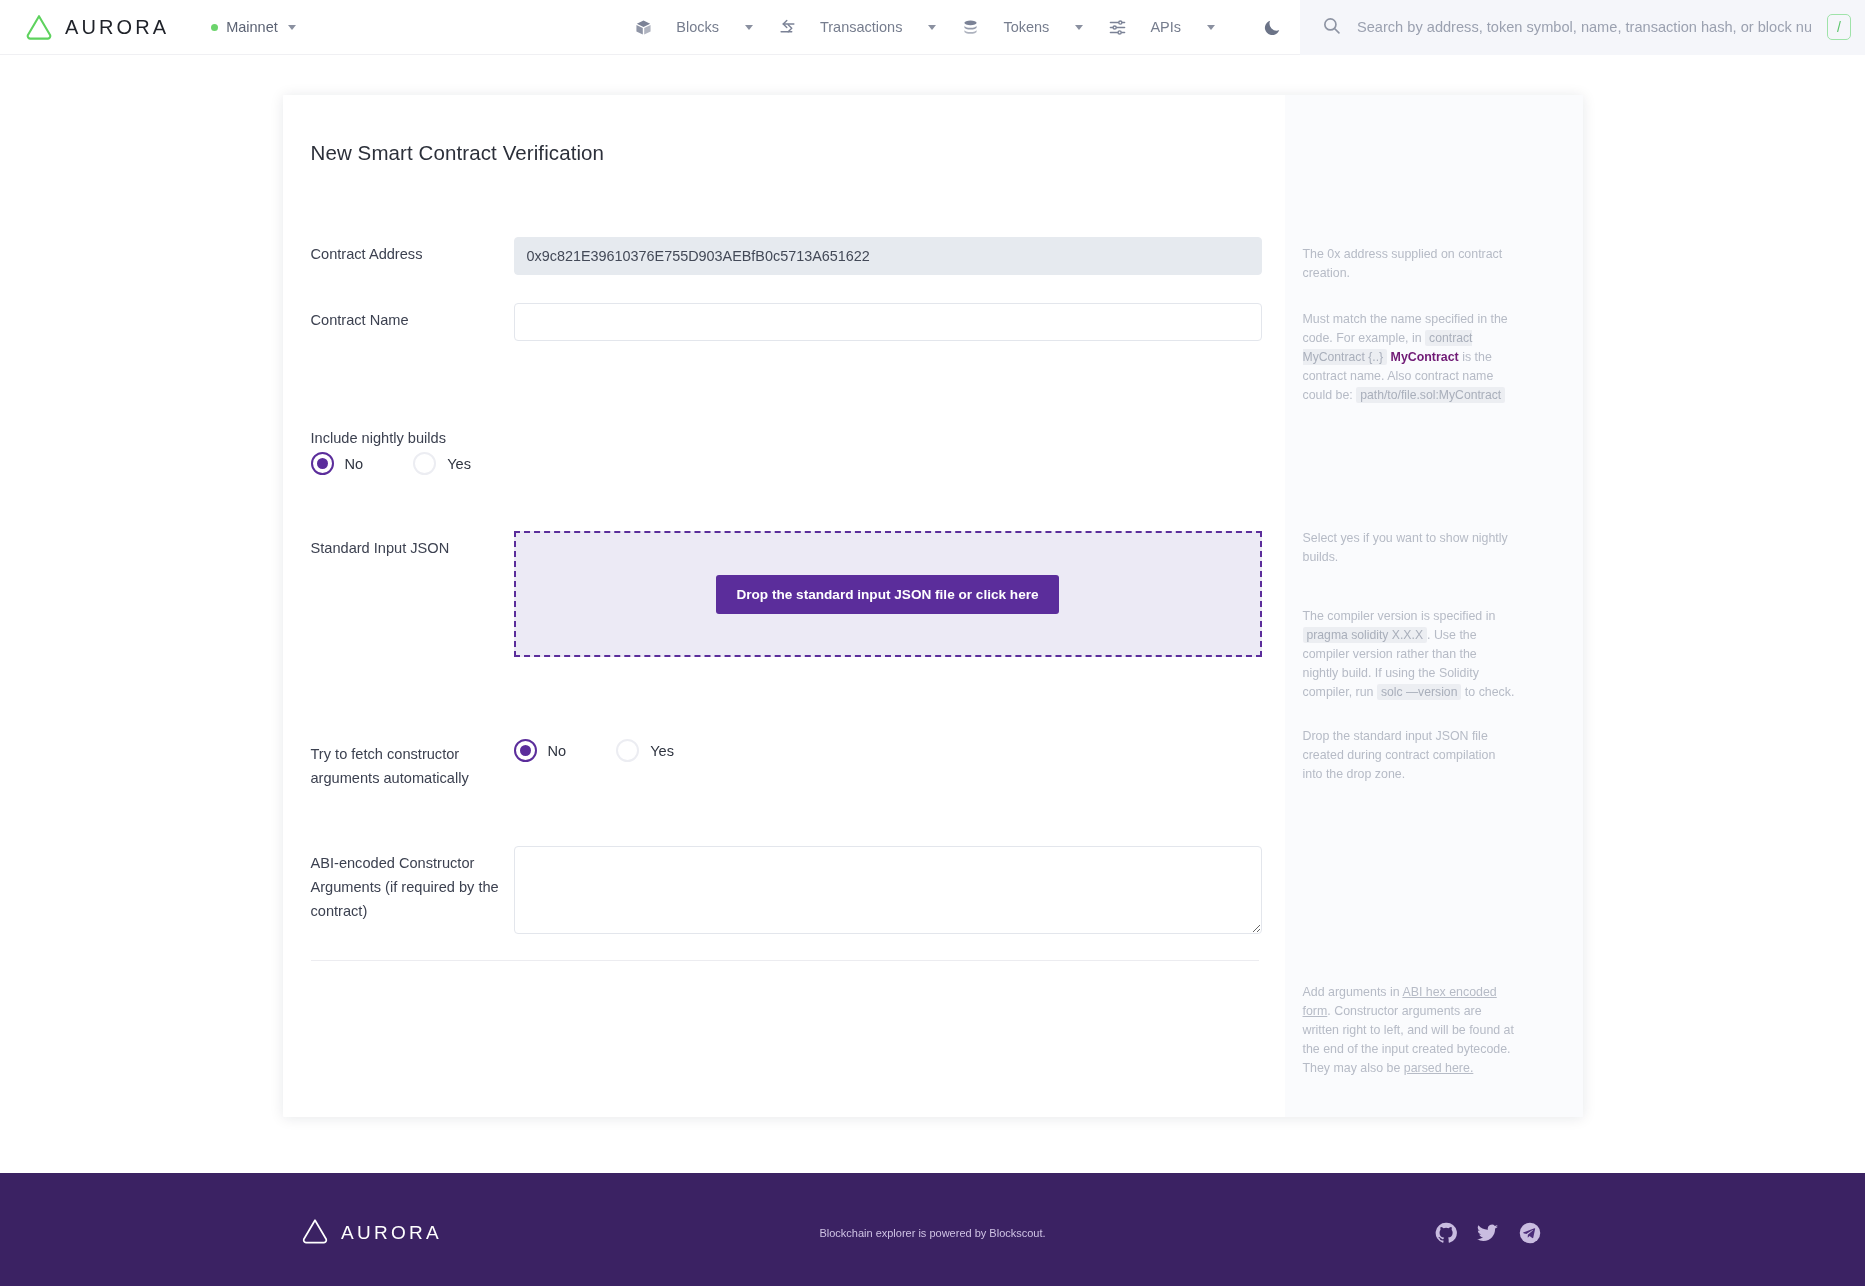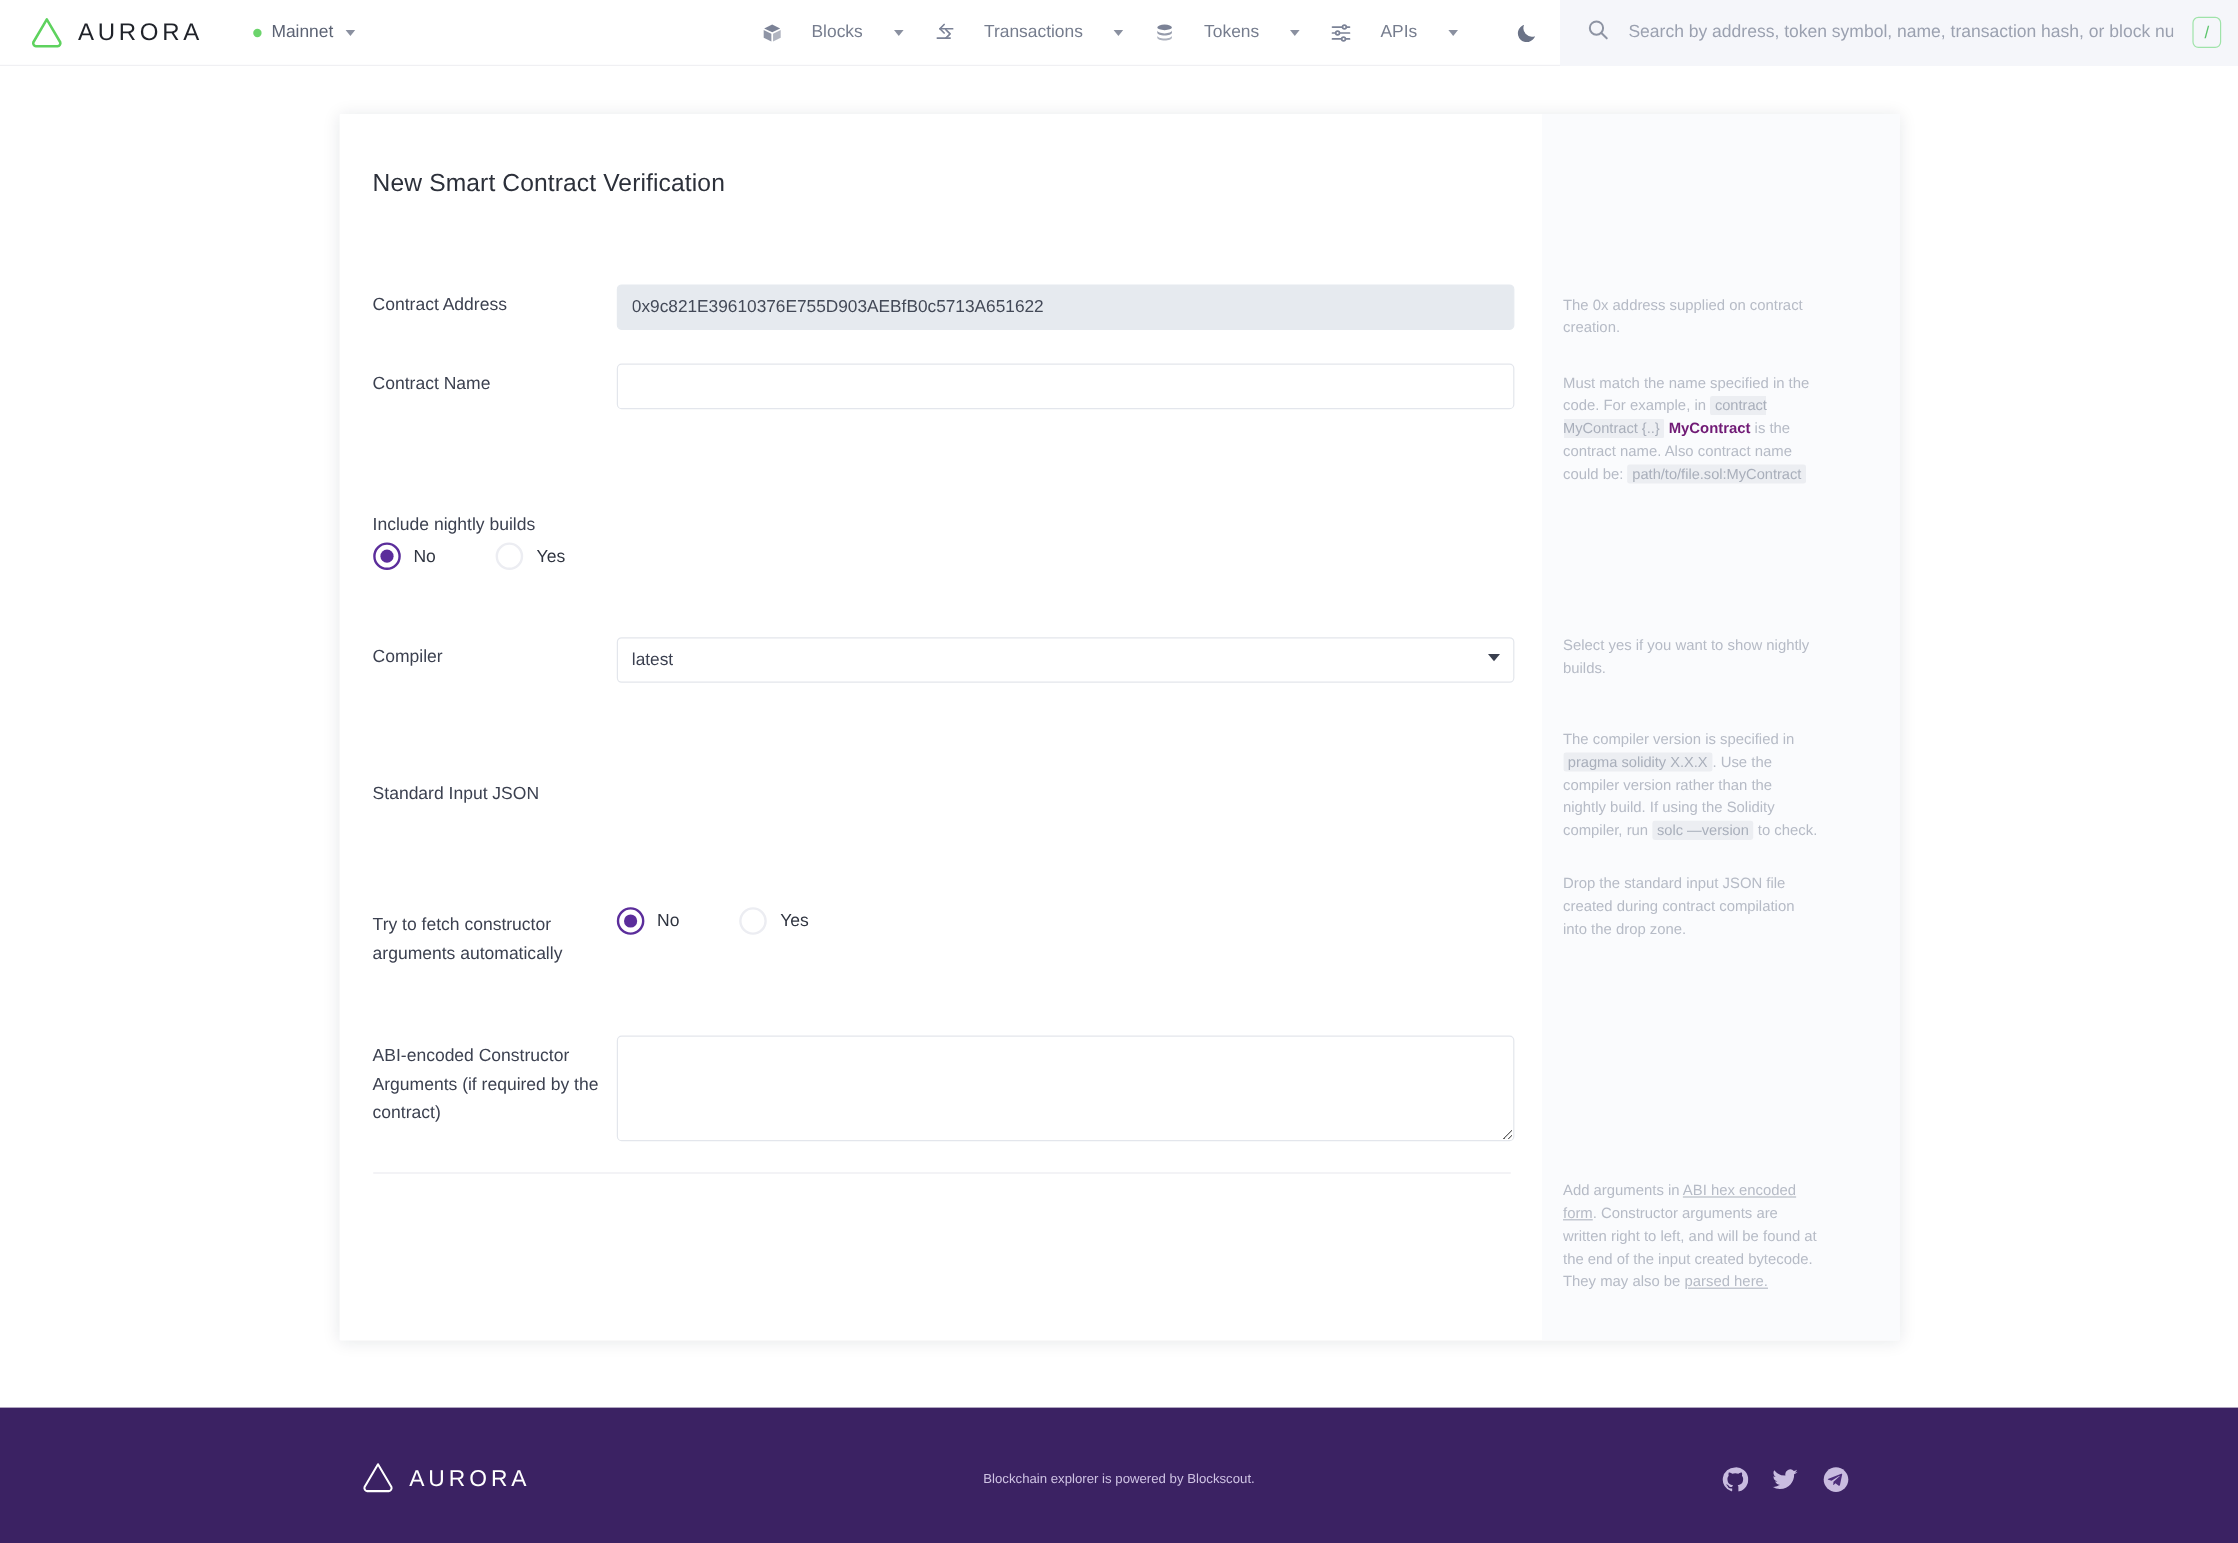--- a/index.html
+++ b/index.html
@@ -334,34 +334,28 @@
             </label>
             <span class="radio-gap"></span>
             <label class="radio-opt">
               <span class="radio"></span>
               <span class="radio-text">Yes</span>
             </label>
           </div>
         </div>
       </div>
 
-      <div class="row" style="margin-bottom:76px;">
-        <div class="row-label">Compiler</div>
-        <div class="row-field">
-          <div class="sel-wrap">
-            <select class="inp">
-              <option>latest</option>
-            </select>
-            <span class="sel-caret"></span>
-          </div>
-        </div>
-      </div>
 
       <div class="row" style="margin-bottom:80px;">
         <div class="row-label">Standard Input JSON</div>
+        <div class="row-field">
+          <div class="dropzone">
+            <button class="dz-btn">Drop the standard input JSON file or click here</button>
+          </div>
+        </div>
       </div>
 
       <div class="row" style="margin-bottom:56px;">
         <div class="row-label">Try to fetch constructor arguments automatically</div>
         <div class="row-field">
           <div class="radio-group">
             <label class="radio-opt">
               <span class="radio on"></span>
               <span class="radio-text">No</span>
             </label>

